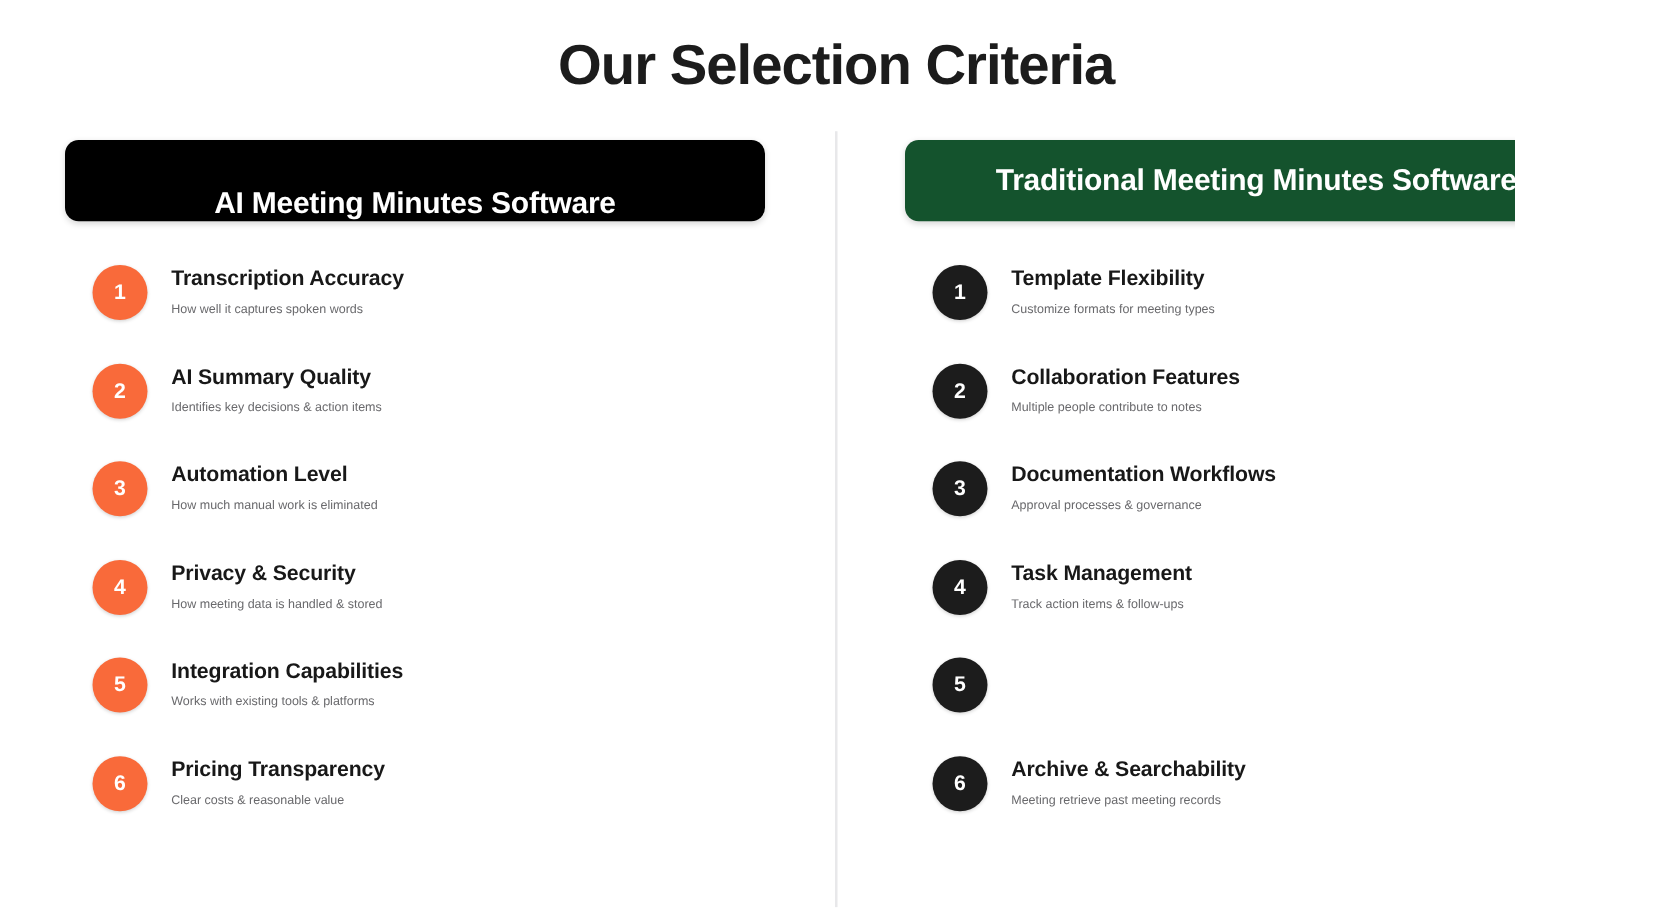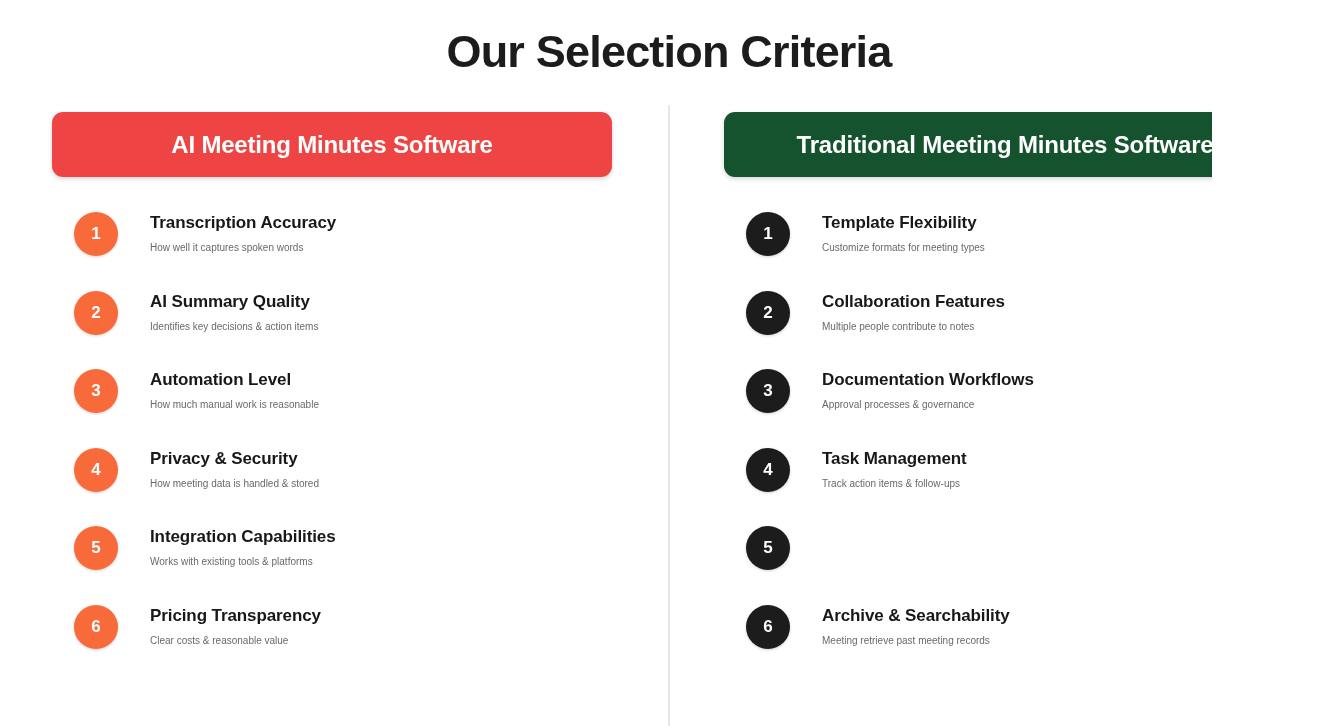--- a/index.html
+++ b/index.html
@@ -62,21 +62,22 @@
     justify-content: center;
     box-shadow: 0 2px 5px rgba(0,0,0,0.16);
   }
   .banner-label {
     font-size: 24px;
     font-weight: 700;
     color: #ffffff;
     letter-spacing: -0.2px;
   }
   .banner-ai {
-    background: #ef4444;
+    background: #000000;
+    align-items: flex-end;
   }
   .banner-traditional {
     background: #14532d;
   }
 
   
   .criteria-list {
     margin-top: 34px;
     padding-left: 22px;
   }
@@ -99,21 +100,21 @@
     font-size: 17px;
     font-weight: 700;
     color: #ffffff;
     margin-top: 1px;
     box-shadow: 0 1px 3px rgba(0,0,0,0.18);
   }
   .badge-orange { background: #f96a3a; }
   .badge-dark   { background: #1c1c1c; }
 
   .criteria-text {
-    margin-left: 32px;
+    margin-left: 19px;
     padding-top: 1px;
   }
 
   .criteria-title {
     font-size: 17px;
     font-weight: 700;
     color: #181818;
     line-height: 22px;
     letter-spacing: -0.1px;
     white-space: nowrap;
@@ -162,21 +163,21 @@
           <div class="criteria-desc">Identifies key decisions &amp; action items</div>
         </div>
       </div>
 
       <div class="criteria-item">
         <div class="criteria-badge badge-orange">
           <span>3</span>
         </div>
         <div class="criteria-text">
           <div class="criteria-title">Automation Level</div>
-          <div class="criteria-desc">How much manual work is reasonable</div>
+          <div class="criteria-desc">How much manual work is eliminated</div>
         </div>
       </div>
 
       <div class="criteria-item">
         <div class="criteria-badge badge-orange">
           <span>4</span>
         </div>
         <div class="criteria-text">
           <div class="criteria-title">Privacy &amp; Security</div>
           <div class="criteria-desc">How meeting data is handled &amp; stored</div>

